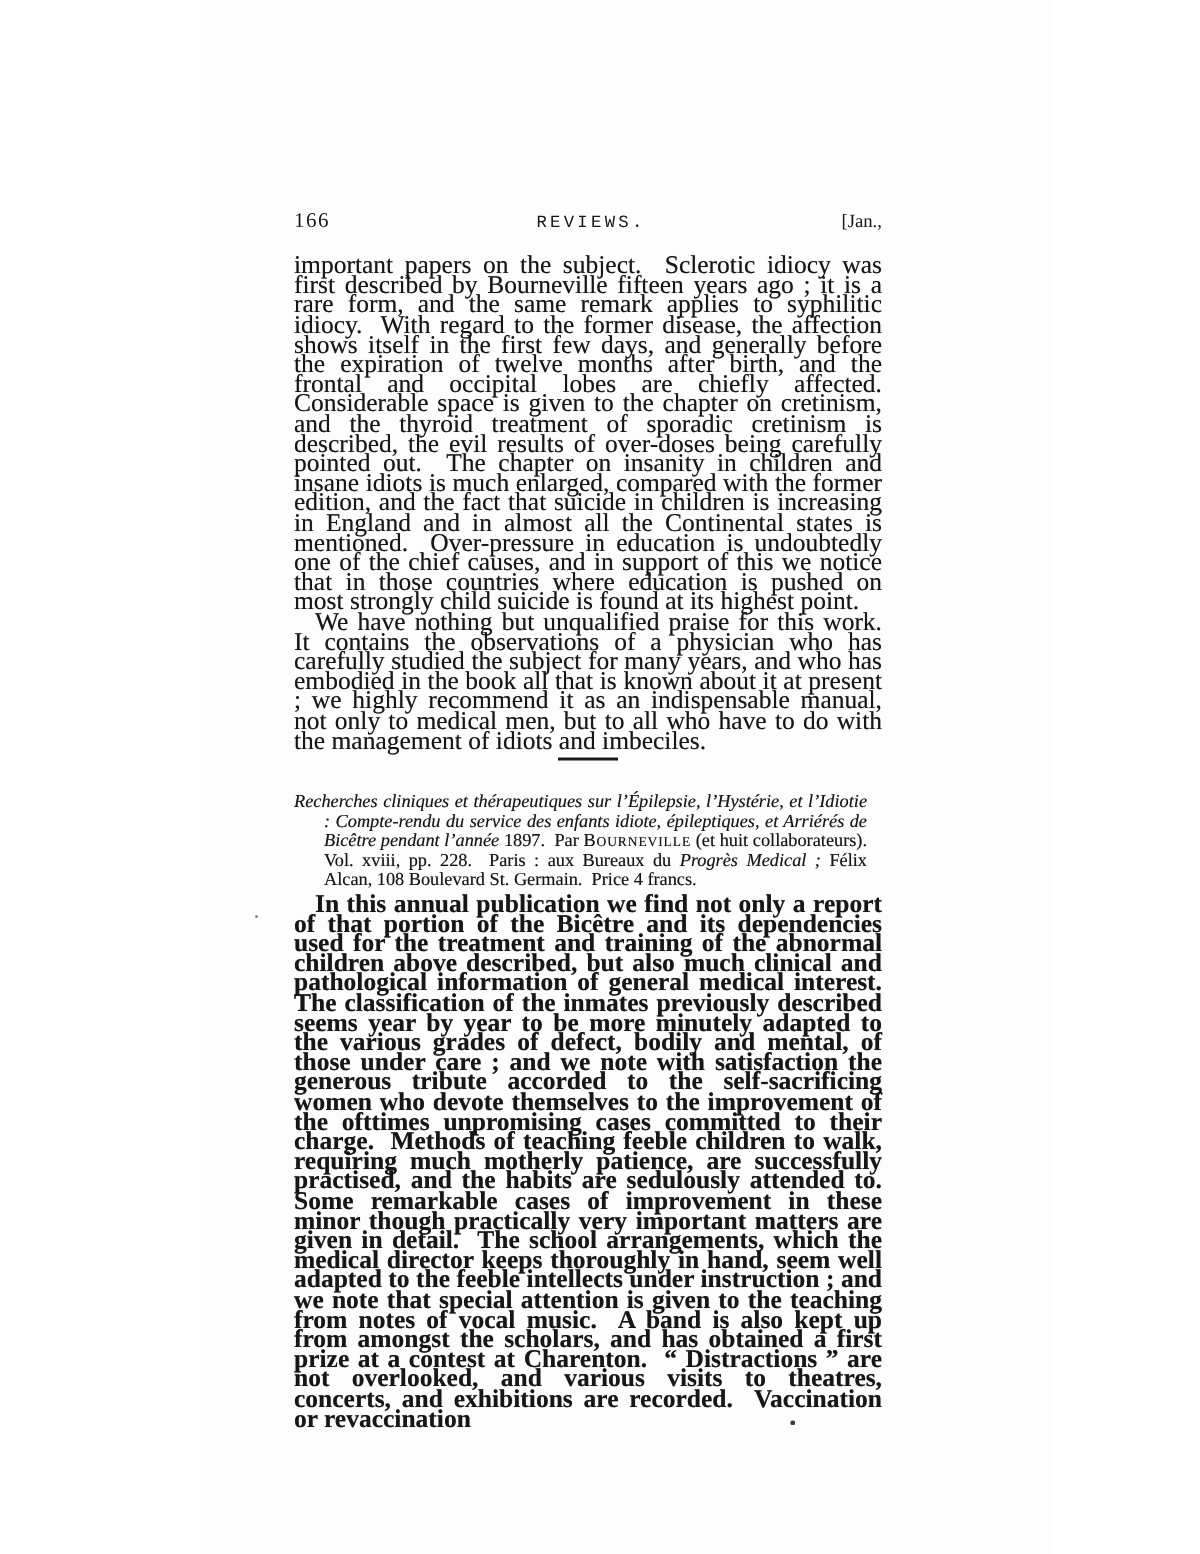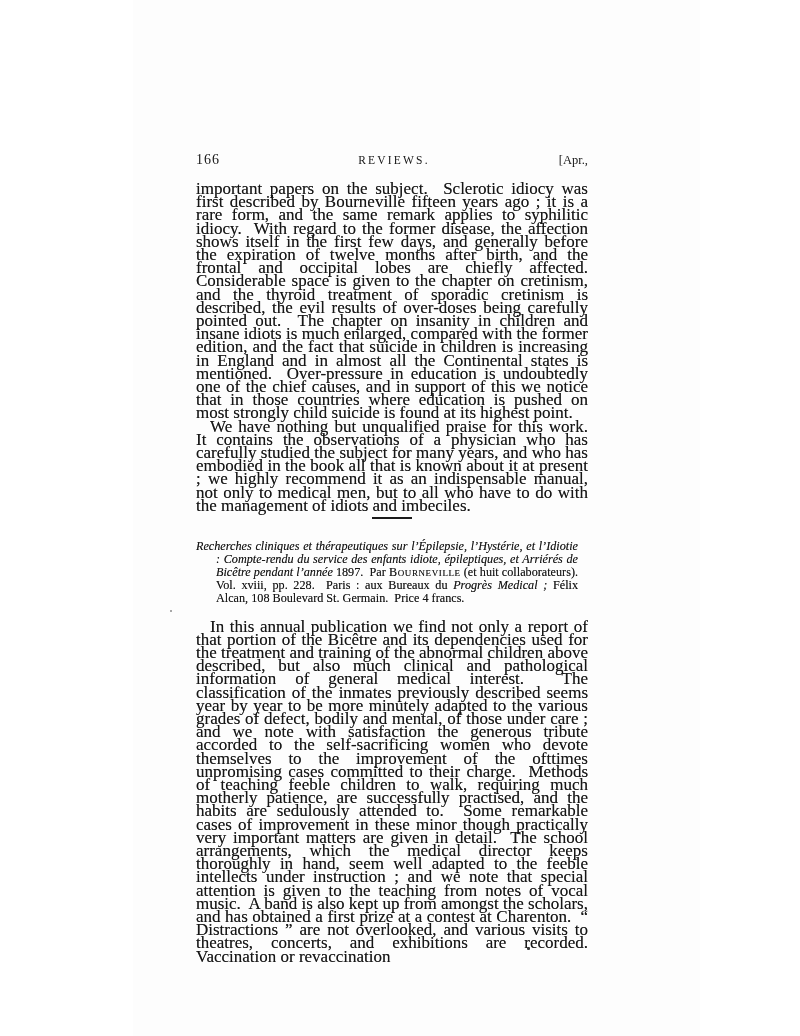--- a/index.html
+++ b/index.html
@@ -19,38 +19,39 @@
     position: absolute;
     left: 133px;
     top: 0;
     width: 567px;
     height: 1036px;
     background: #fdfdfd;
   }
   .column {
     position: absolute;
     left: 196px;
-    top: 152px;
+    top: 140px;
     width: 392px;
   }
   .running-head {
     display: grid;
     grid-template-columns: 1fr auto 1fr;
     align-items: baseline;
     height: 17px;
   }
   .page-number {
     font-size: 14px;
     letter-spacing: 1px;
   }
   .journal-section {
     font-size: 11.5px;
     letter-spacing: 2.2px;
     text-align: center;
     transform: translateX(2px);
+    font-family: Liberation Mono, monospace;
   }
   .issue-date {
     font-size: 12.5px;
     text-align: right;
   }
   .body-par {
     margin: 0;
     font-size: 17px;
     line-height: 13.2px;
     text-align: justify;
@@ -82,21 +83,22 @@
   }
   .citation .seg-roman {
     font-style: normal;
   }
   .citation .seg-smallcaps {
     font-style: normal;
     font-variant: small-caps;
     letter-spacing: 0.6px;
   }
   .last-par {
-    margin-top: 14px;
+    margin-top: 2px;
+    font-weight: bold;
   }
   .ink-dot {
     position: absolute;
     left: 527px;
     top: 947px;
     width: 3px;
     height: 3px;
     background: #3a3a3a;
     border-radius: 1px;
   }
@@ -113,21 +115,21 @@
 </head>
 <body>
 
 <div class="scan-page"></div>
 
 <div class="column">
 
   <div class="running-head">
     <span class="page-number">166</span>
     <span class="journal-section">REVIEWS.</span>
-    <span class="issue-date">[Apr.,</span>
+    <span class="issue-date">[Jan.,</span>
   </div>
 
   <p class="body-par first-par">important papers on the subject.  Sclerotic idiocy was first described by Bourneville fifteen years ago ; it is a rare form, and the same remark applies to syphilitic idiocy.  With regard to the former disease, the affection shows itself in the first few days, and generally before the expiration of twelve months after birth, and the frontal and occipital lobes are chiefly affected.  Considerable space is given to the chapter on cretinism, and the thyroid treatment of sporadic cretinism is described, the evil results of over-doses being carefully pointed out.  The chapter on insanity in children and insane idiots is much enlarged, compared with the former edition, and the fact that suicide in children is increasing in England and in almost all the Continental states is mentioned.  Over-pressure in education is undoubtedly one of the chief causes, and in support of this we notice that in those countries where education is pushed on most strongly child suicide is found at its highest point.</p>
 
   <p class="body-par indent">We have nothing but unqualified praise for this work.  It contains the observations of a physician who has carefully studied the subject for many years, and who has embodied in the book all that is known about it at present ; we highly recommend it as an indispensable manual, not only to medical men, but to all who have to do with the management of idiots and imbeciles.</p>
 
   <div class="divider"></div>
 
   <p class="citation"><span class="seg-italic">Recherches cliniques et thérapeutiques sur l’Épilepsie, l’Hystérie, et l’Idiotie : Compte-rendu du service des enfants idiote, épileptiques, et Arriérés de Bicêtre pendant l’année </span><span class="seg-roman">1897.  Par </span><span class="seg-smallcaps">Bourneville</span><span class="seg-roman"> (et huit collaborateurs).  Vol. xviii, pp. 228.  Paris : aux Bureaux du </span><span class="seg-italic">Progrès Medical ; </span><span class="seg-roman">Félix Alcan, 108 Boulevard St. Germain.  Price 4 francs.</span></p>
 

